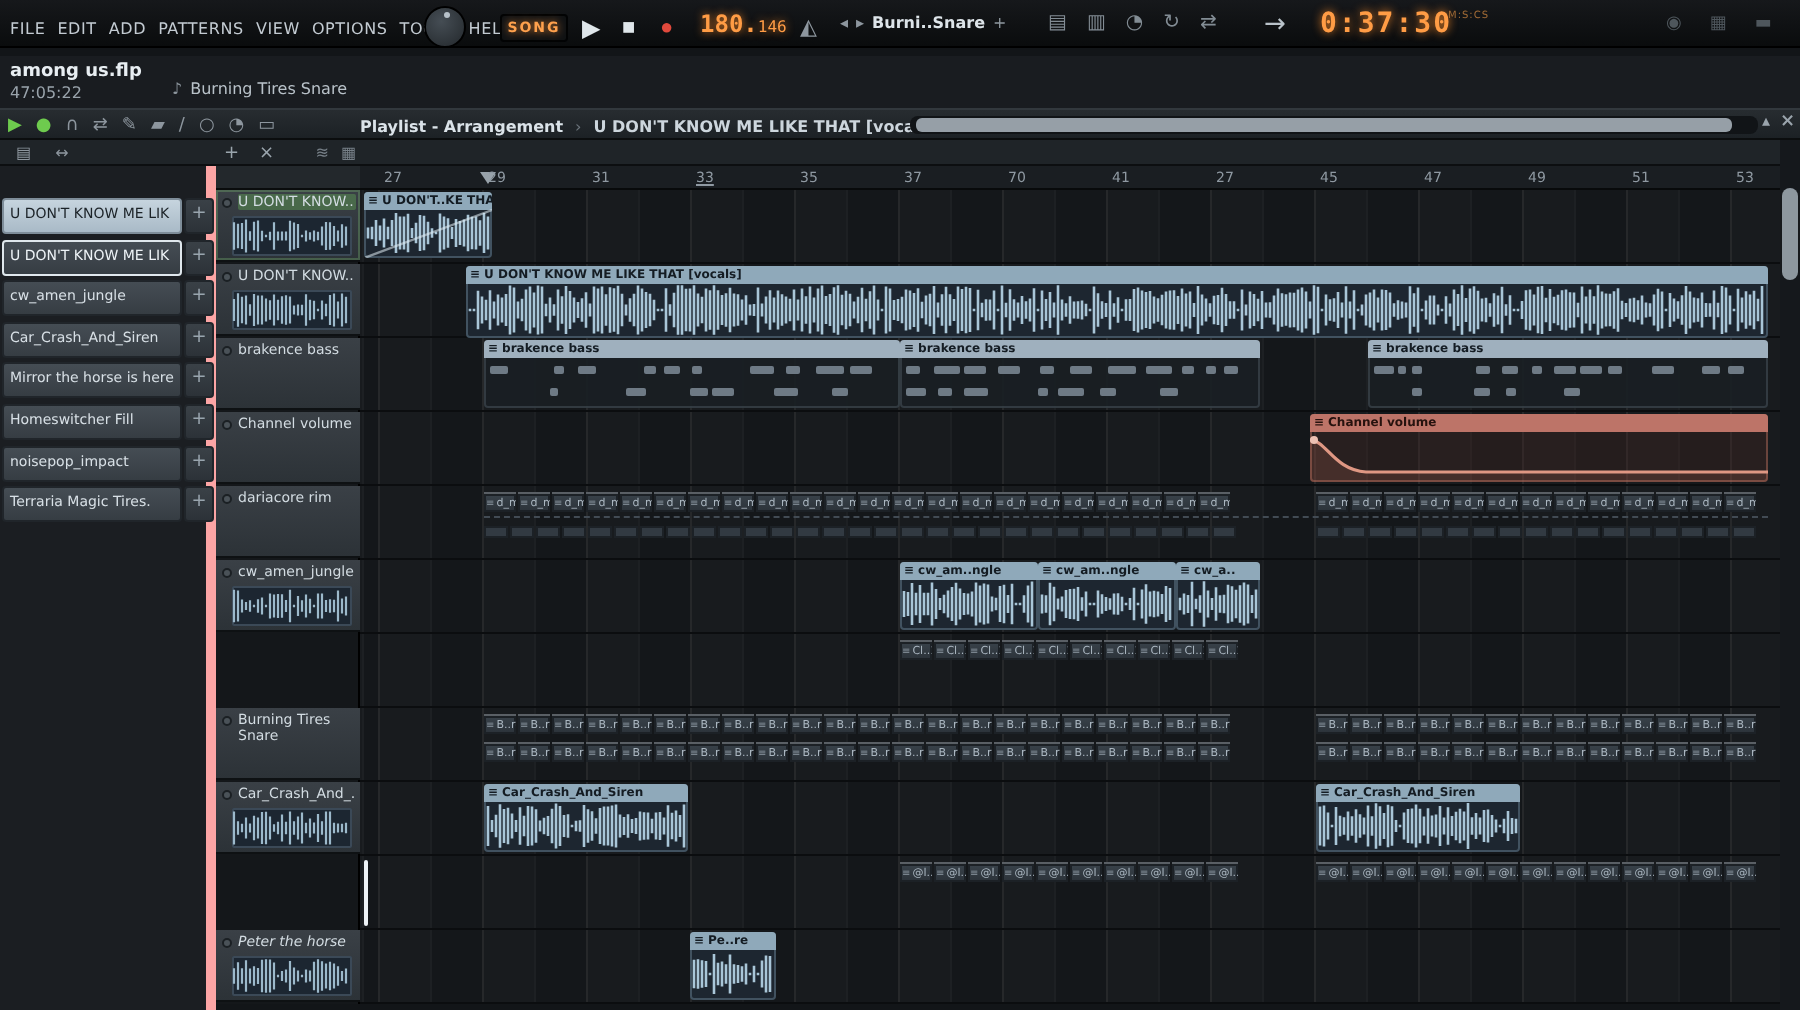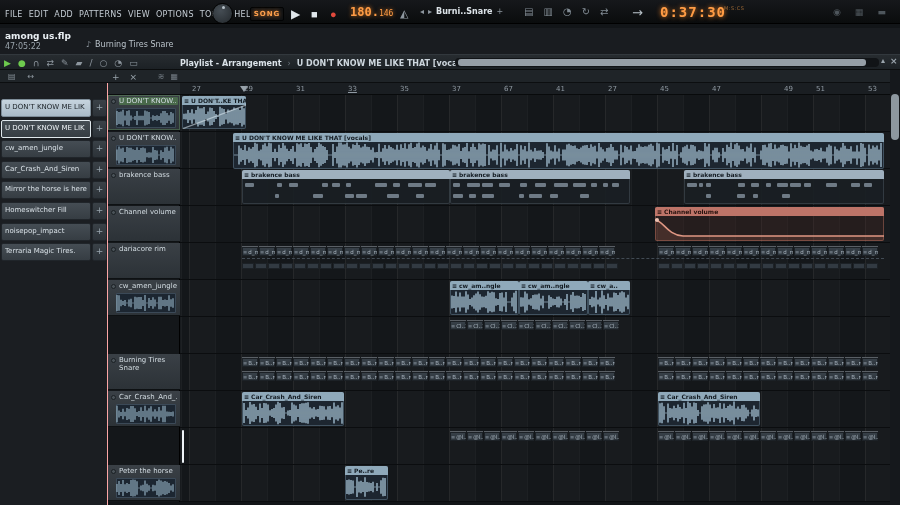--- a/index.html
+++ b/index.html
@@ -70,21 +70,21 @@
   #track-tools .right{margin-left:auto;display:flex;gap:6px;font-size:8px;color:#767f87;}
 
   
   #corner{position:absolute;left:108px;top:83px;width:72px;height:12px;background:#23282c;border-bottom:1px solid #0a0c0d;}
   #ruler{position:absolute;left:180px;top:83px;width:710px;height:12px;background:#1a1e22;border-bottom:1px solid #080a0b;}
   .rnum{position:absolute;top:2px;font-size:7px;color:#8f99a2;}
   #ruler-marker{position:absolute;left:60px;top:3px;width:0;height:0;
     border-left:4px solid transparent;border-right:4px solid transparent;border-top:6px solid #98a2aa;}
 
   
-  #pattern-panel{position:absolute;left:0;top:83px;width:108px;height:422px;background:#1b1e22;border-right:1px solid #fca5a5;}
+  #pattern-panel{position:absolute;left:0;top:83px;width:108px;height:422px;background:#1b1e22;border-right:5px solid #fca5a5;}
   .pat-item{position:absolute;left:1px;width:106px;height:18px;display:flex;}
   .pat-label{flex:1;background:linear-gradient(#454d54,#363d43);border:1px solid #20252a;border-radius:2px;
     color:#d8e0e6;font-size:7px;line-height:15px;padding:0 3px;white-space:nowrap;overflow:hidden;}
   .pat-item.selected .pat-label{background:linear-gradient(#c6d4de,#a9bac7);color:#1b2227;border-color:#7e8d99;}
   .pat-item.focused .pat-label{border-color:#dfe7ec;color:#eef3f7;}
   .pat-plus{width:15px;margin-left:1px;background:linear-gradient(#3a4147,#2c3238);border:1px solid #20252a;
     border-radius:2px;color:#99a5ae;font-size:9px;text-align:center;line-height:14px;}
 
   
   #track-headers{position:absolute;left:108px;top:95px;width:72px;height:407px;background:#14171a;border-right:1px solid #000;}
@@ -237,26 +237,26 @@
 
   <div id="corner"></div>
   <div id="ruler">
     <div id="ruler-marker"></div>
   <span class="rnum" style="left: 12px;">27</span>
       <span class="rnum" style="left: 64px;">29</span>
       <span class="rnum" style="left: 116px;">31</span>
       <span class="rnum" style="left: 168px; text-decoration: underline;">33</span>
       <span class="rnum" style="left: 220px;">35</span>
       <span class="rnum" style="left: 272px;">37</span>
-      <span class="rnum" style="left: 324px;">67</span>
+      <span class="rnum" style="left: 324px;">70</span>
       <span class="rnum" style="left: 376px;">41</span>
       <span class="rnum" style="left: 428px;">27</span>
       <span class="rnum" style="left: 480px;">45</span>
       <span class="rnum" style="left: 532px;">47</span>
-      <span class="rnum" style="left: 604px; text-align: right;">49</span>
+      <span class="rnum" style="left: 584px; text-align: right;">49</span>
       <span class="rnum" style="left: 636px;">51</span>
       <span class="rnum" style="left: 688px;">53</span>
     </div>
 
   <div id="pattern-panel">
     <div id="pattern-items">
         <div class="pat-item selected" style="top: 16px;">
           <div class="pat-label">U DON'T KNOW ME LIK</div>
           <div class="pat-plus">+</div>
         </div>
@@ -337,21 +337,21 @@
       </div>
       <div class="thead" style="top: 296px;">
         <span class="mute"></span>
         <div class="tname">Car_Crash_And_..</div>
         <div class="thumb">
           <svg width="58" height="18">
             <path d="M1 0.8V17.2M3 5.6V12.4M5 6.9V11.1M7 3.7V14.3M9 6.8V11.2M11 2.9V15.1M13 3.7V14.3M15 1.0V17.0M17 0.9V17.1M19 3.3V14.7M21 7.1V10.9M23 5.9V12.1M25 2.3V15.7M27 5.9V12.1M29 0.8V17.2M31 5.6V12.4M33 3.2V14.8M35 1.3V16.7M37 6.4V11.6M39 4.3V13.7M41 6.2V11.8M43 2.0V16.0M45 5.6V12.4M47 0.8V17.2M49 0.7V17.3M51 6.4V11.6M53 6.7V11.3M55 6.9V11.1M57 6.4V11.6" stroke="#9cb9cb" stroke-width="1.1" fill="none"></path>
           </svg>
         </div>
       </div>
-      <div class="thead" style="top: 370px;">
+      <div class="thead" style="top: 370px; font-style: italic;">
         <span class="mute"></span>
         <div class="tname">Peter the horse</div>
         <div class="thumb">
           <svg width="58" height="18">
             <path d="M1 5.1V12.9M3 2.1V15.9M5 5.1V12.9M7 1.1V16.9M9 5.3V12.7M11 4.1V13.9M13 5.0V13.0M15 0.9V17.1M17 0.6V17.4M19 0.7V17.3M21 2.2V15.8M23 8.4V9.6M25 6.5V11.5M27 5.7V12.3M29 1.5V16.5M31 4.7V13.3M33 6.2V11.8M35 8.4V9.6M37 5.7V12.3M39 6.2V11.8M41 1.9V16.1M43 0.6V17.4M45 1.6V16.4M47 2.8V15.2M49 1.9V16.1M51 2.7V15.3M53 4.1V13.9M55 6.5V11.5M57 5.2V12.8" stroke="#9cb9cb" stroke-width="1.1" fill="none"></path>
           </svg>
         </div>
       </div>
     </div>
 

